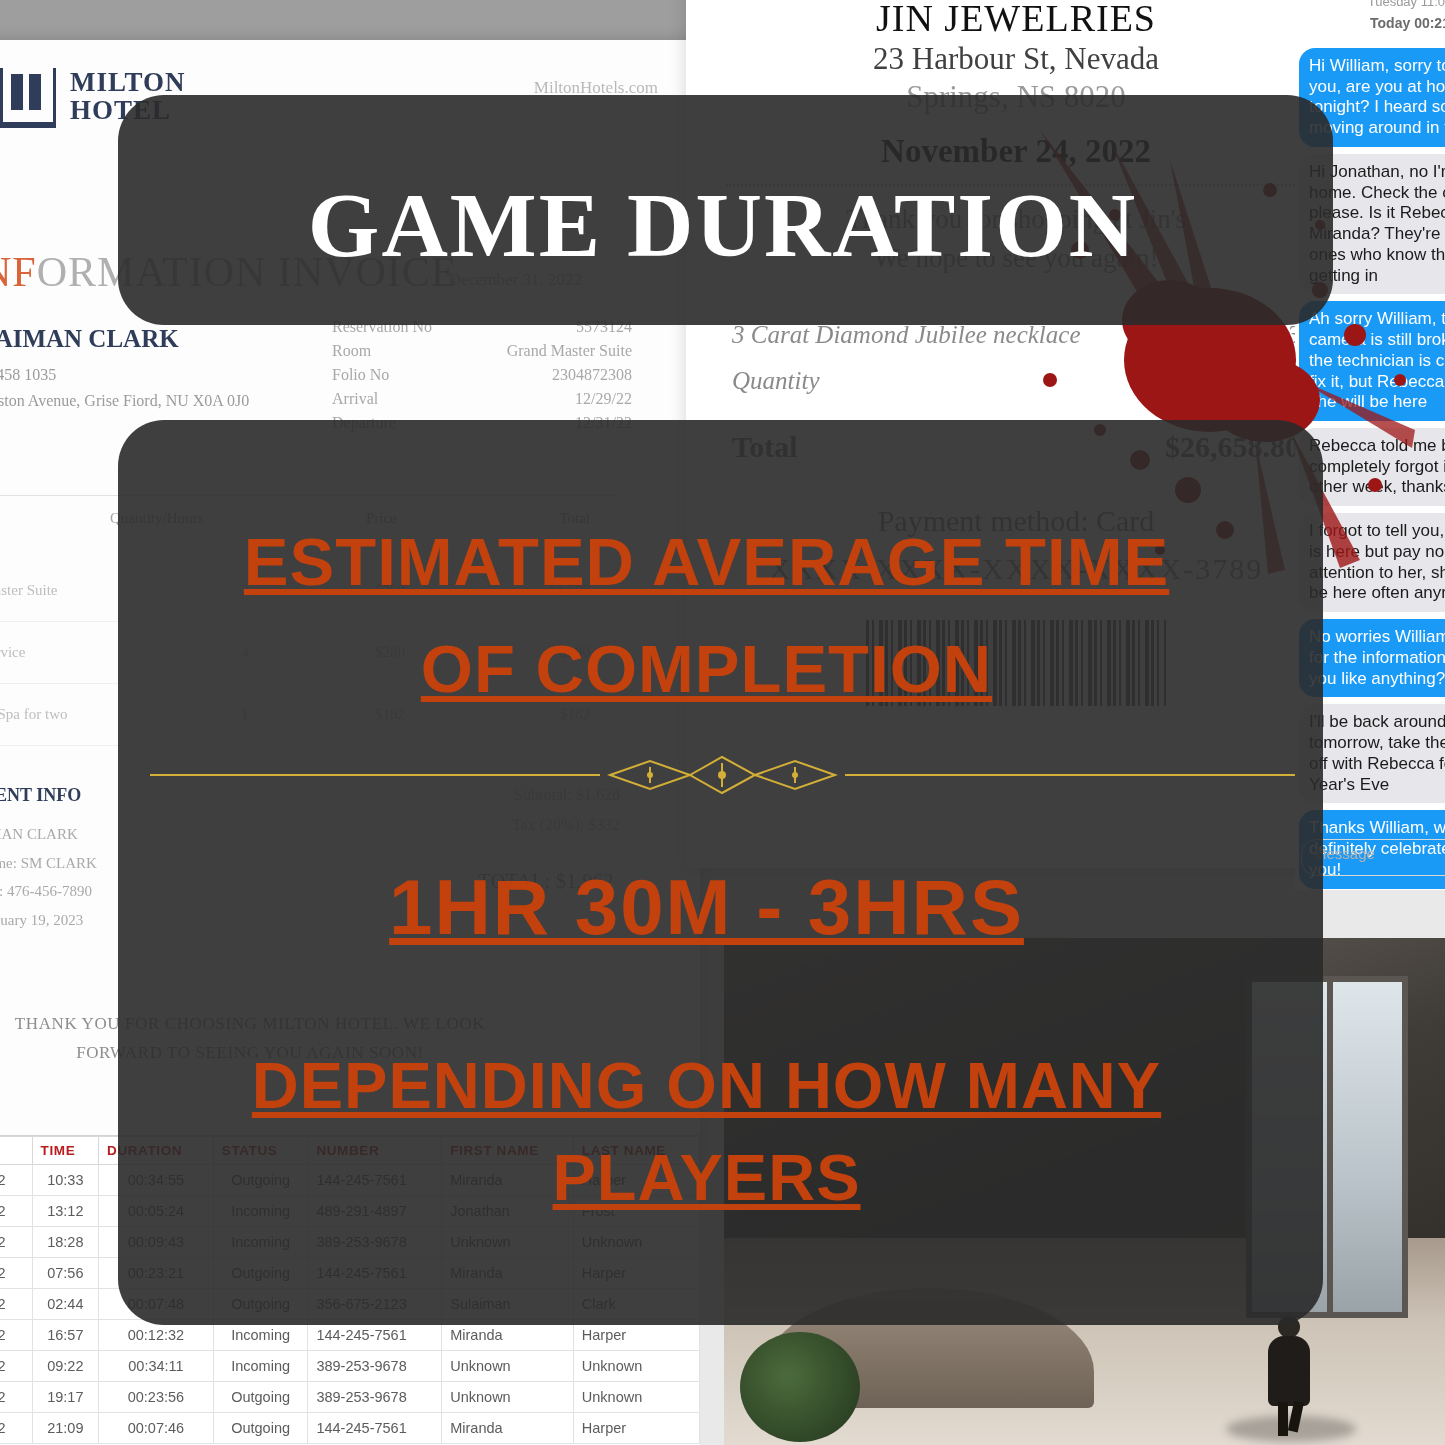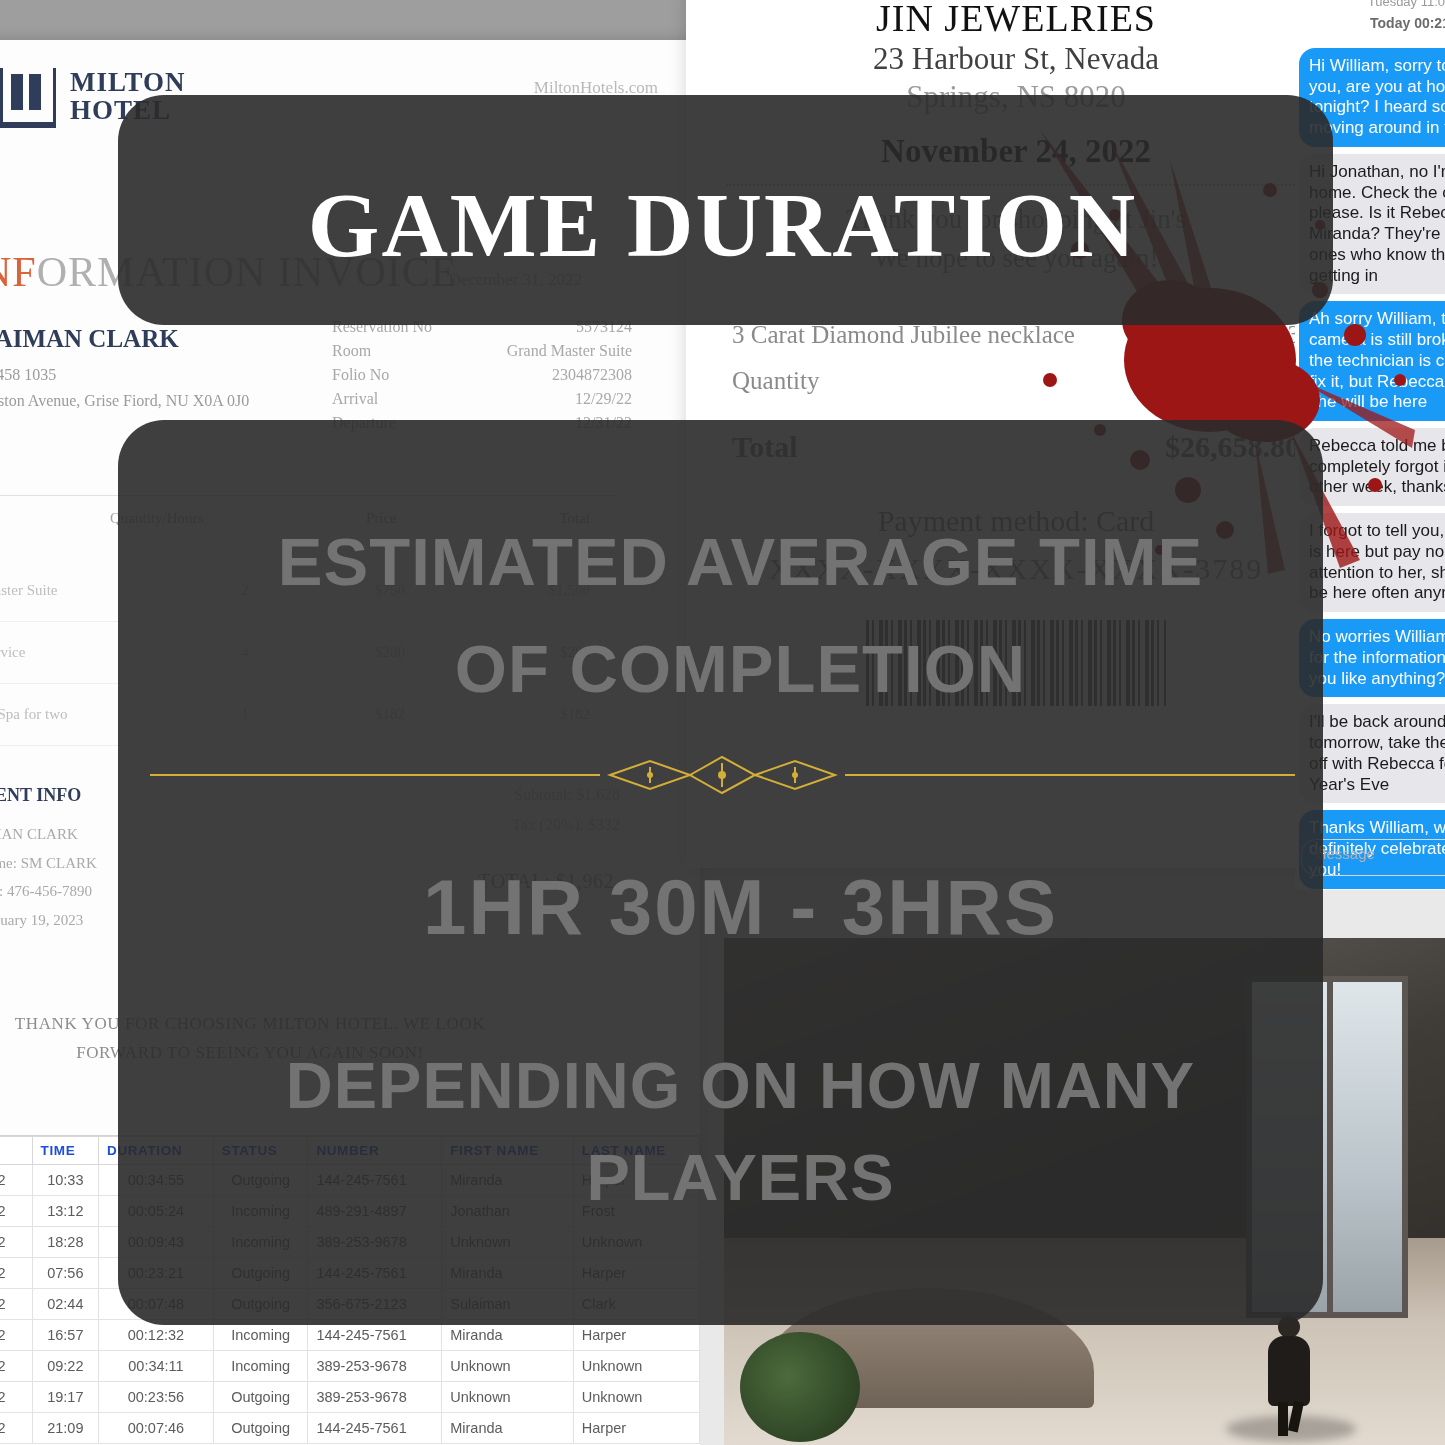--- a/index.html
+++ b/index.html
@@ -146,21 +146,21 @@
     left: -60px; top: 1135px; width: 760px; height: 320px;
     background: #ffffff;
     border-top: 1px solid #d2d2d2;
   }
   .calllog table {
     border-collapse: collapse; width: 100%;
     font-size: 14.5px;
     font-family: "Liberation Sans", sans-serif;
   }
   .calllog th {
-    font-size: 13.5px; letter-spacing: .6px; color: #1d4ed8;
+    font-size: 13.5px; letter-spacing: .6px; color: #b91c1c;
     text-align: left; padding: 6px 8px; font-weight: bold;
     border: 1px solid #d8d8d8; background: #fff;
   }
   .calllog td {
     padding: 7px 8px; color: #5c5c5c; border: 1px solid #e2e2e2;
     white-space: nowrap;
   }
   .calllog td.c { text-align: center; }
 
   
@@ -185,21 +185,21 @@
   }
   .rc-line { margin: 14px 40px; border-top: 2px dotted #bdbdbd; }
   .rc-thanks {
     font-size: 27px; color: #8e8e8e; line-height: 1.45;
     font-family: "Liberation Serif", serif;
   }
   .rc-items {
     margin: 34px 46px 0 46px; font-size: 25px; color: #8a8a8a;
     font-family: "Liberation Serif", serif;
   }
-  .rc-items .row { display: flex; justify-content: space-between; padding: 9px 0; }
+  .rc-items .row { display: flex; justify-content: space-between; padding: 9px 0; font-style: italic; }
   .rc-total {
     margin: 26px 46px 0 46px; display: flex; justify-content: space-between;
     font-size: 30px; font-weight: bold; color: #6d6d6d;
     font-family: "Liberation Serif", serif;
   }
   .rc-pay {
     margin-top: 40px; font-size: 30px; color: #7e7e7e;
     font-family: "Liberation Serif", serif;
   }
   .rc-card {
@@ -309,26 +309,27 @@
     text-align: center;
     font-family: "Liberation Serif", serif;
     font-weight: bold;
     font-size: 92px;
     letter-spacing: 2px;
     color: #ffffff;
     z-index: 6;
   }
 
   .ov-text {
-    position: absolute; left: 148px; width: 1185px;
-    text-align: center; color: #737373;
+    position: absolute; left: 114px; width: 1185px;
+    text-align: center; color: #c2410c;
     font-family: "Liberation Sans", sans-serif;
     font-weight: bold;
     z-index: 6;
     text-transform: uppercase;
+    text-decoration: underline;
   }
   .line-est {
     top: 508px; font-size: 67px; letter-spacing: 1px; line-height: 1.6;
   }
   .divider {
     position: absolute; left: 150px; width: 1145px; top: 755px; height: 40px; z-index: 6;
   }
   .line-dur {
     top: 862px; font-size: 78px; letter-spacing: 2px;
   }

